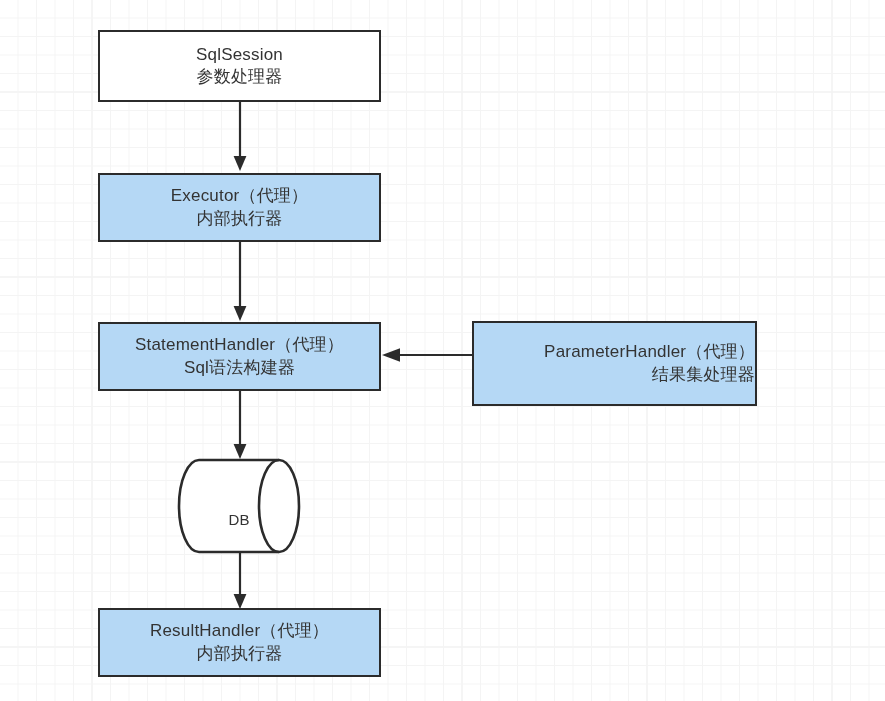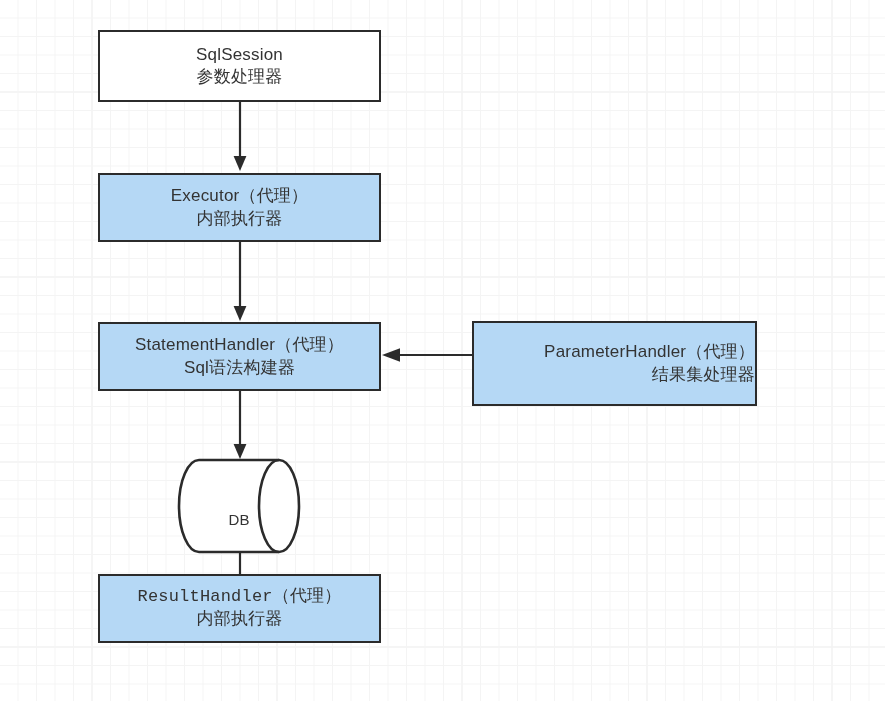--- a/index.html
+++ b/index.html
@@ -124,18 +124,18 @@
     <svg width="124" height="96" viewBox="0 0 124 96">
       <path d="M 22 2 L 102 2
                A 20 46 0 0 1 102 94
                L 22 94
                A 20 46 0 0 1 22 2 Z" fill="#ffffff" stroke="#2b2b2b" stroke-width="2.6" stroke-linejoin="round"></path>
       <path d="M 102 2 A 20 46 0 0 0 102 94" fill="none" stroke="#2b2b2b" stroke-width="2.6"></path>
     </svg>
     <div class="db-label">DB</div>
   </div>
 
-  <div class="node fill-blue" style="left:98px; top:574px; width:283px; height:69px;font-family:Liberation Mono, monospace;">
+  <div class="node fill-blue" style="left:98px; top:608px; width:283px; height:69px;">
     <div class="l1">ResultHandler（代理）</div>
     <div class="l2">内部执行器</div>
   </div>
 
 </div>
 
 </body></html>

